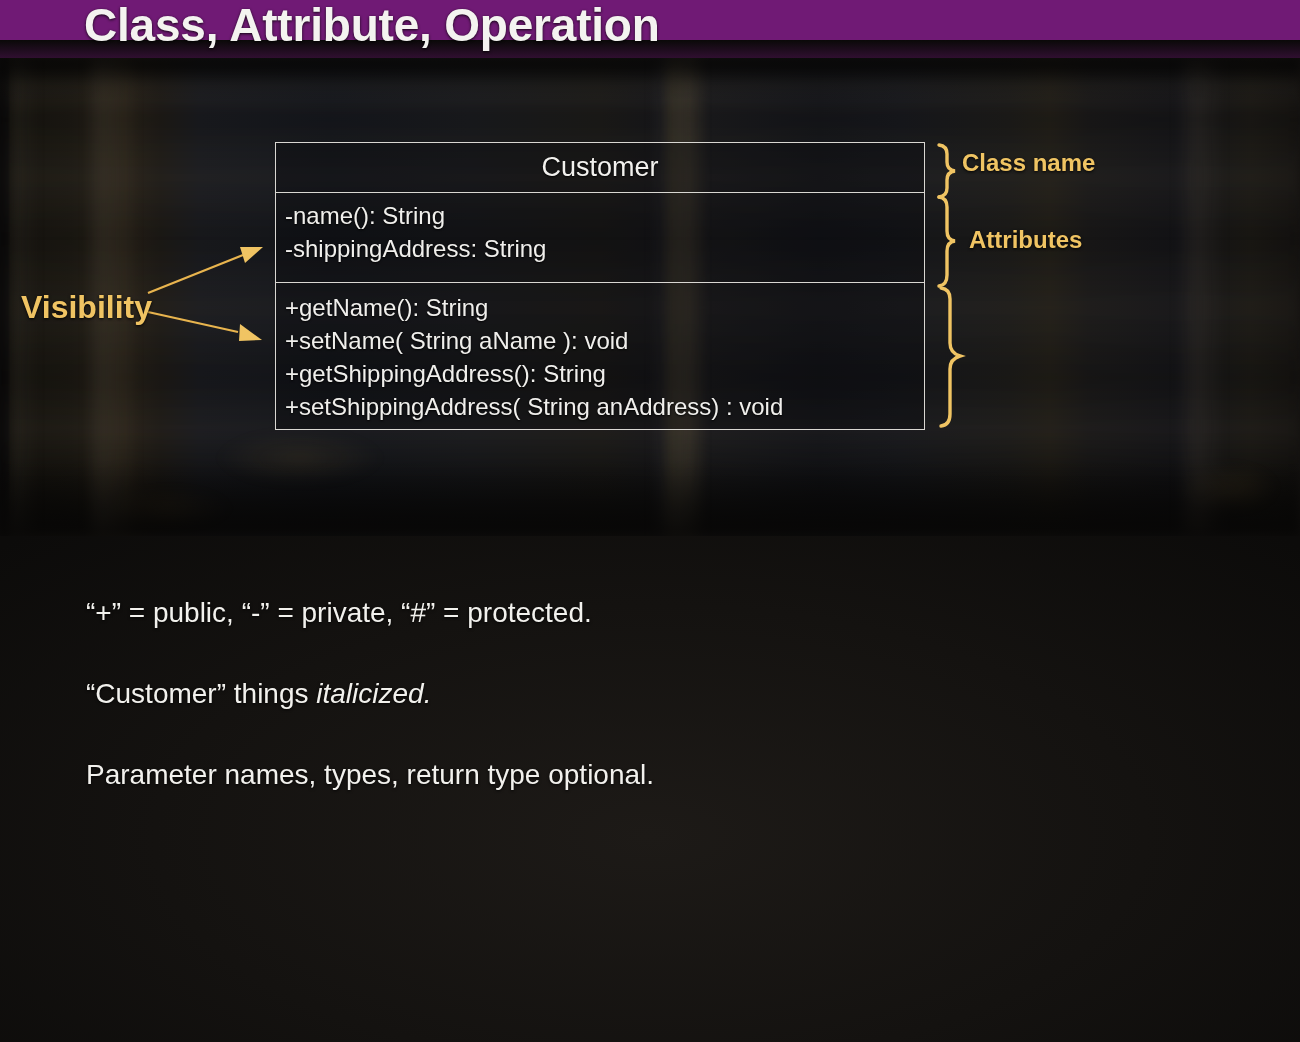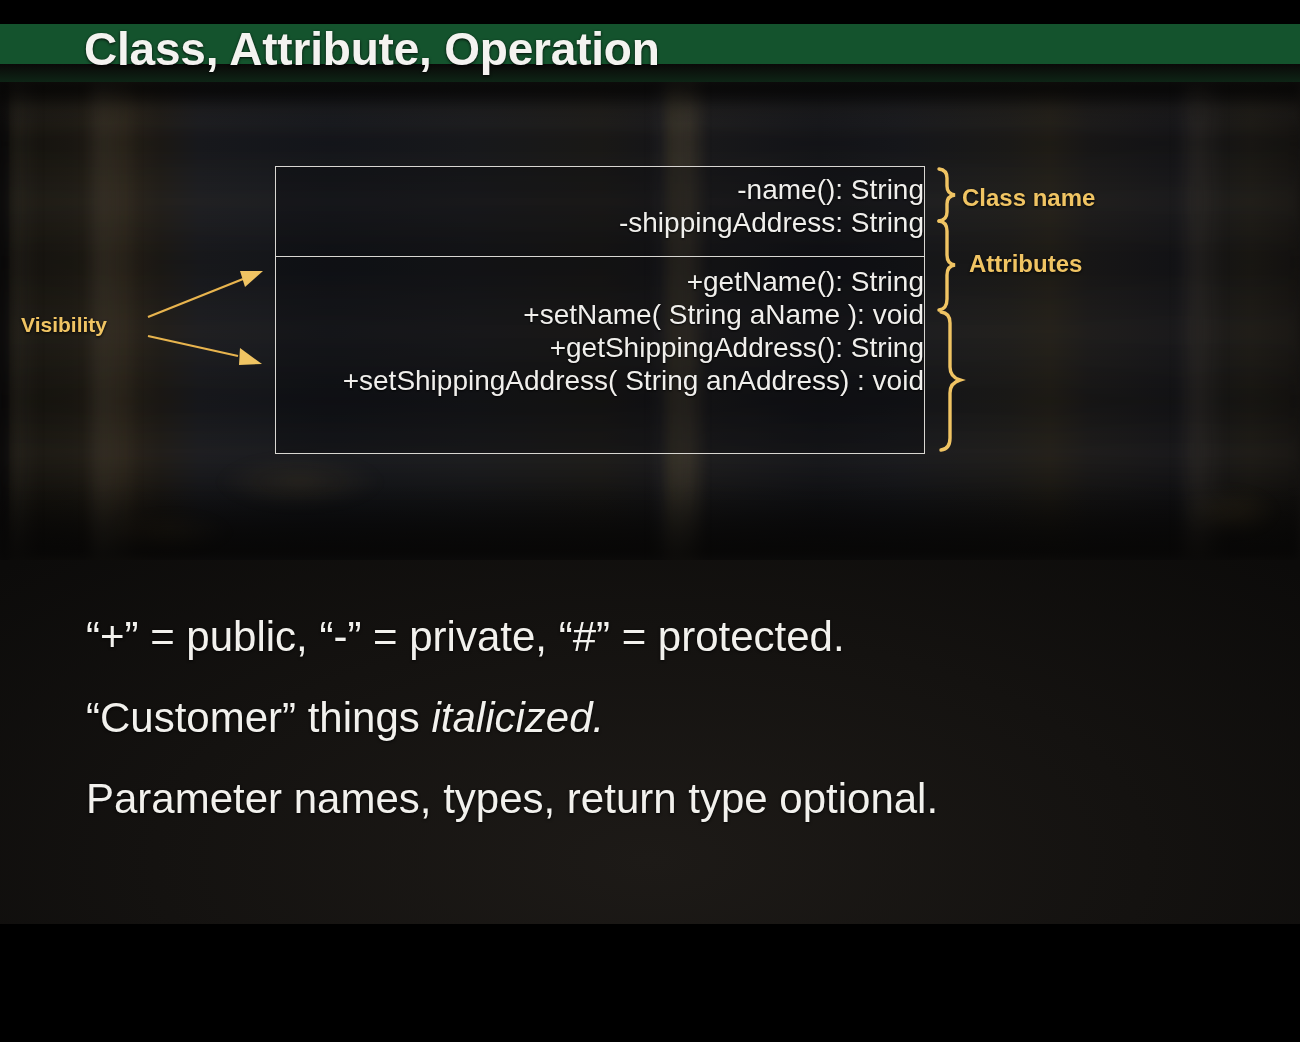--- a/index.html
+++ b/index.html
@@ -7,24 +7,23 @@
     margin: 0;
     padding: 0;
     background: #000;
   }
   body {
     font-family: "Liberation Sans", sans-serif;
   }
   #slide {
     position: relative;
     width: 1300px;
-    height: 900px;
+    height: 1042px;
     overflow: hidden;
-    background: #14532d;
-    margin-top: 24px;
+    background: #701a75;
   }
 
   
   .photo-band {
     position: absolute;
     left: 0;
     top: 58px;
     width: 1300px;
     height: 478px;
     overflow: hidden;
@@ -160,59 +159,58 @@
   }
   .comp-attrs {
     height: 90px;
     border-bottom: 1.6px solid #d9d7d2;
     padding: 6px 0 0 9px;
   }
   .comp-ops {
     padding: 8px 0 0 9px;
   }
   .member {
-    font-size: 28px;
+    font-size: 24px;
     line-height: 33px;
     color: #f0efec;
     white-space: nowrap;
     text-shadow: 0 1px 2px rgba(0,0,0,0.9);
-    text-align: right;
   }
 
   
   .anno-label {
     position: absolute;
     font-size: 24px;
     font-weight: bold;
     color: #f0c463;
     white-space: nowrap;
     text-shadow: 0 1px 3px rgba(0,0,0,0.9);
   }
   .anno-label.visibility {
-    font-size: 21px;
+    font-size: 32px;
   }
   svg.overlay {
     position: absolute;
     left: 0;
     top: 0;
     width: 1300px;
     height: 1042px;
     pointer-events: none;
     overflow: visible;
   }
 
   
   .body-list {
     position: absolute;
     left: 86px;
     top: 585px;
     width: 1150px;
   }
   .bullet-line {
-    font-size: 42px;
+    font-size: 28px;
     line-height: 55px;
     color: #f2f1ed;
     margin-bottom: 26px;
     text-shadow: 0 1px 3px rgba(0,0,0,0.8);
   }
   .bullet-line:last-child { margin-bottom: 0; }
   .u { text-decoration: underline; text-underline-offset: 4px; }
   .i { font-style: italic; }
 </style>
 </head>
@@ -220,20 +218,23 @@
 
 <div id="slide">
 
   <div class="photo-band"></div>
   <div class="band-fade"></div>
   <div class="lower-bg"></div>
 
   <div class="title">Class, Attribute, Operation</div>
 
   <div class="class-box">
+    <div class="compartment comp-name">
+      <span class="cls-title">Customer</span>
+    </div>
     <div class="compartment comp-attrs">
       <div class="member">-name(): String</div>
       <div class="member">-shippingAddress: String</div>
     </div>
     <div class="compartment comp-ops">
       <div class="member">+getName(): String</div>
       <div class="member">+setName( String aName ): void</div>
       <div class="member">+getShippingAddress(): String</div>
       <div class="member">+setShippingAddress( String anAddress) : void</div>
     </div>
@@ -250,21 +251,21 @@
     <g>
       <line x1="148" y1="293" x2="243" y2="255" stroke="#E8B44E" stroke-width="2.2"></line>
       <polygon points="263,247 240,247 245,263" fill="#F0C463"></polygon>
     </g>
     <g>
       <line x1="148" y1="312" x2="238" y2="332" stroke="#E8B44E" stroke-width="2.2"></line>
       <polygon points="262,340 240,324 239,341" fill="#F0C463"></polygon>
     </g>
   </svg>
 
-  <div class="anno-label" style="left:962px; top:160px;">Class name</div>
+  <div class="anno-label" style="left:962px; top:149px;">Class name</div>
   <div class="anno-label" style="left:969px; top:226px;">Attributes</div>
   <div class="anno-label visibility" style="left:21px; top:289px;">Visibility</div>
 
   <div class="body-list">
     <div class="bullet-line"><span>“+” = public, “-” = private, “#” = protected.</span></div>
     <div class="bullet-line"><span>“Customer” things </span><span class="i">italicized.</span></div>
     <div class="bullet-line"><span>Parameter names, types, return type optional.</span></div>
   </div>
 
 </div>

